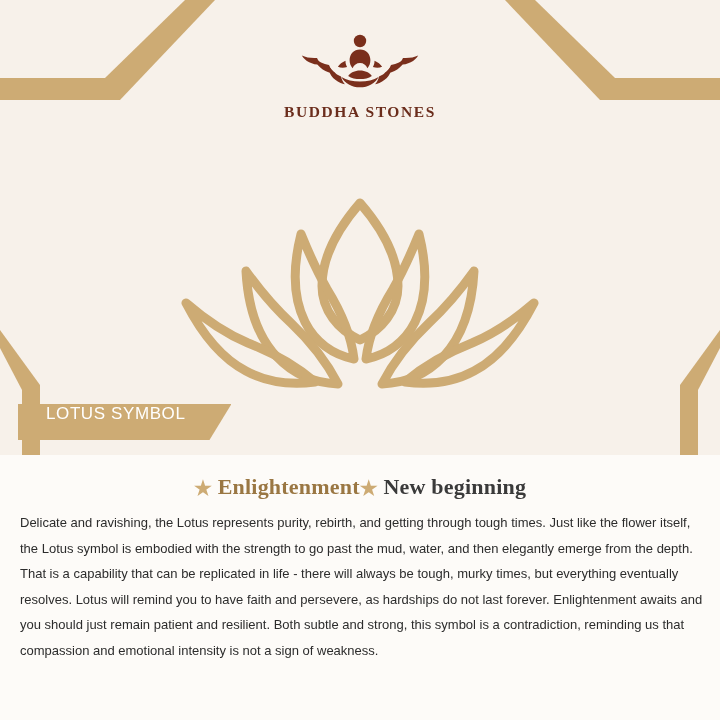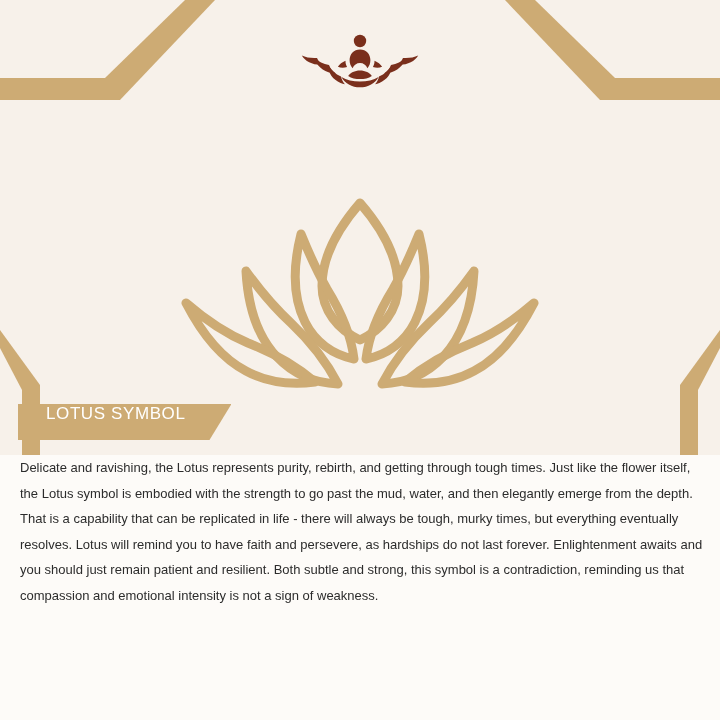--- a/index.html
+++ b/index.html
@@ -209,20 +209,21 @@
           <path d="M75 57.5c-7 0-13.6-1.6-18.6-4.6 3.2 6.2 10.6 10.4 18.6 10.4s15.4-4.2 18.6-10.4c-5 3-11.6 4.6-18.6 4.6z"></path>
           <path d="M56 52.6c-5.6-2.6-10-6.6-12.6-11.1-.6 7.2 4.4 14.2 12.2 17.4 1.4.6 2.9 1 4.3 1.3-2-2.2-3.4-4.8-3.9-7.6z"></path>
           <path d="M94 52.6c5.6-2.6 10-6.6 12.6-11.1.6 7.2-4.4 14.2-12.2 17.4-1.4.6-2.9 1-4.3 1.3 2-2.2 3.4-4.8 3.9-7.6z"></path>
           <path d="M44 41c-5.6-1.2-10.8-3.6-14.4-6.8 1.4 7 8.2 13 17 14.8 1.5.3 3 .5 4.4.6-3.3-2.2-5.8-5.2-7-8.6z"></path>
           <path d="M106 41c5.6-1.2 10.8-3.6 14.4-6.8-1.4 7-8.2 13-17 14.8-1.5.3-3 .5-4.4.6 3.3-2.2 5.8-5.2 7-8.6z"></path>
           <path d="M32 34c-5.6.4-11-.4-15.2-2.4 3.4 6.2 11.6 9.8 20.6 9.2-2.3-1.8-4.2-4.1-5.4-6.8z"></path>
           <path d="M118 34c5.6.4 11-.4 15.2-2.4-3.4 6.2-11.6 9.8-20.6 9.2 2.3-1.8 4.2-4.1 5.4-6.8z"></path>
         </g>
       </svg>
     </span>
+    <span class="brand-name">BUDDHA STONES</span>
   </div>
 
 
   <div class="lotus-wrap">
     <svg width="420" height="205" viewBox="0 0 420 205" aria-hidden="true">
       <g fill="none" stroke="#cdab74" stroke-width="9" stroke-linejoin="round" stroke-linecap="round">
 
         <path d="M210 12c-26 30-38 58-38 83 0 24 16 44 38 54 22-10 38-30 38-54 0-25-12-53-38-83z"></path>
 
         <path d="M151 43c-9 36-7 66 4 88 10 20 28 33 49 37-3-25-14-49-27-70-8-14-17-33-26-55z"></path>
@@ -235,16 +236,21 @@
         <path d="M384 112c-17 33-37 56-60 68-20 11-45 14-69 11 20-17 44-30 67-39 19-8 40-21 62-40z"></path>
       </g>
     </svg>
   </div>
 
   <div class="tag">
     <span class="tag-text">LOTUS SYMBOL</span>
   </div>
 
   <div class="panel">
+    <div class="headline">
+      <span class="star">★</span>
+      <span>Enlightenment</span><span class="star">★</span>
+      <span class="h-dark">New beginning</span>
+    </div>
     <p class="body-text">Delicate and ravishing, the Lotus represents purity, rebirth, and getting through tough times. Just like the flower itself, the Lotus symbol is embodied with the strength to go past the mud, water, and then elegantly emerge from the depth. That is a capability that can be replicated in life - there will always be tough, murky times, but everything eventually resolves. Lotus will remind you to have faith and persevere, as hardships do not last forever. Enlightenment awaits and you should just remain patient and resilient. Both subtle and strong, this symbol is a contradiction, reminding us that compassion and emotional intensity is not a sign of weakness.</p>
   </div>
 
 </div>
 
 </body></html>

